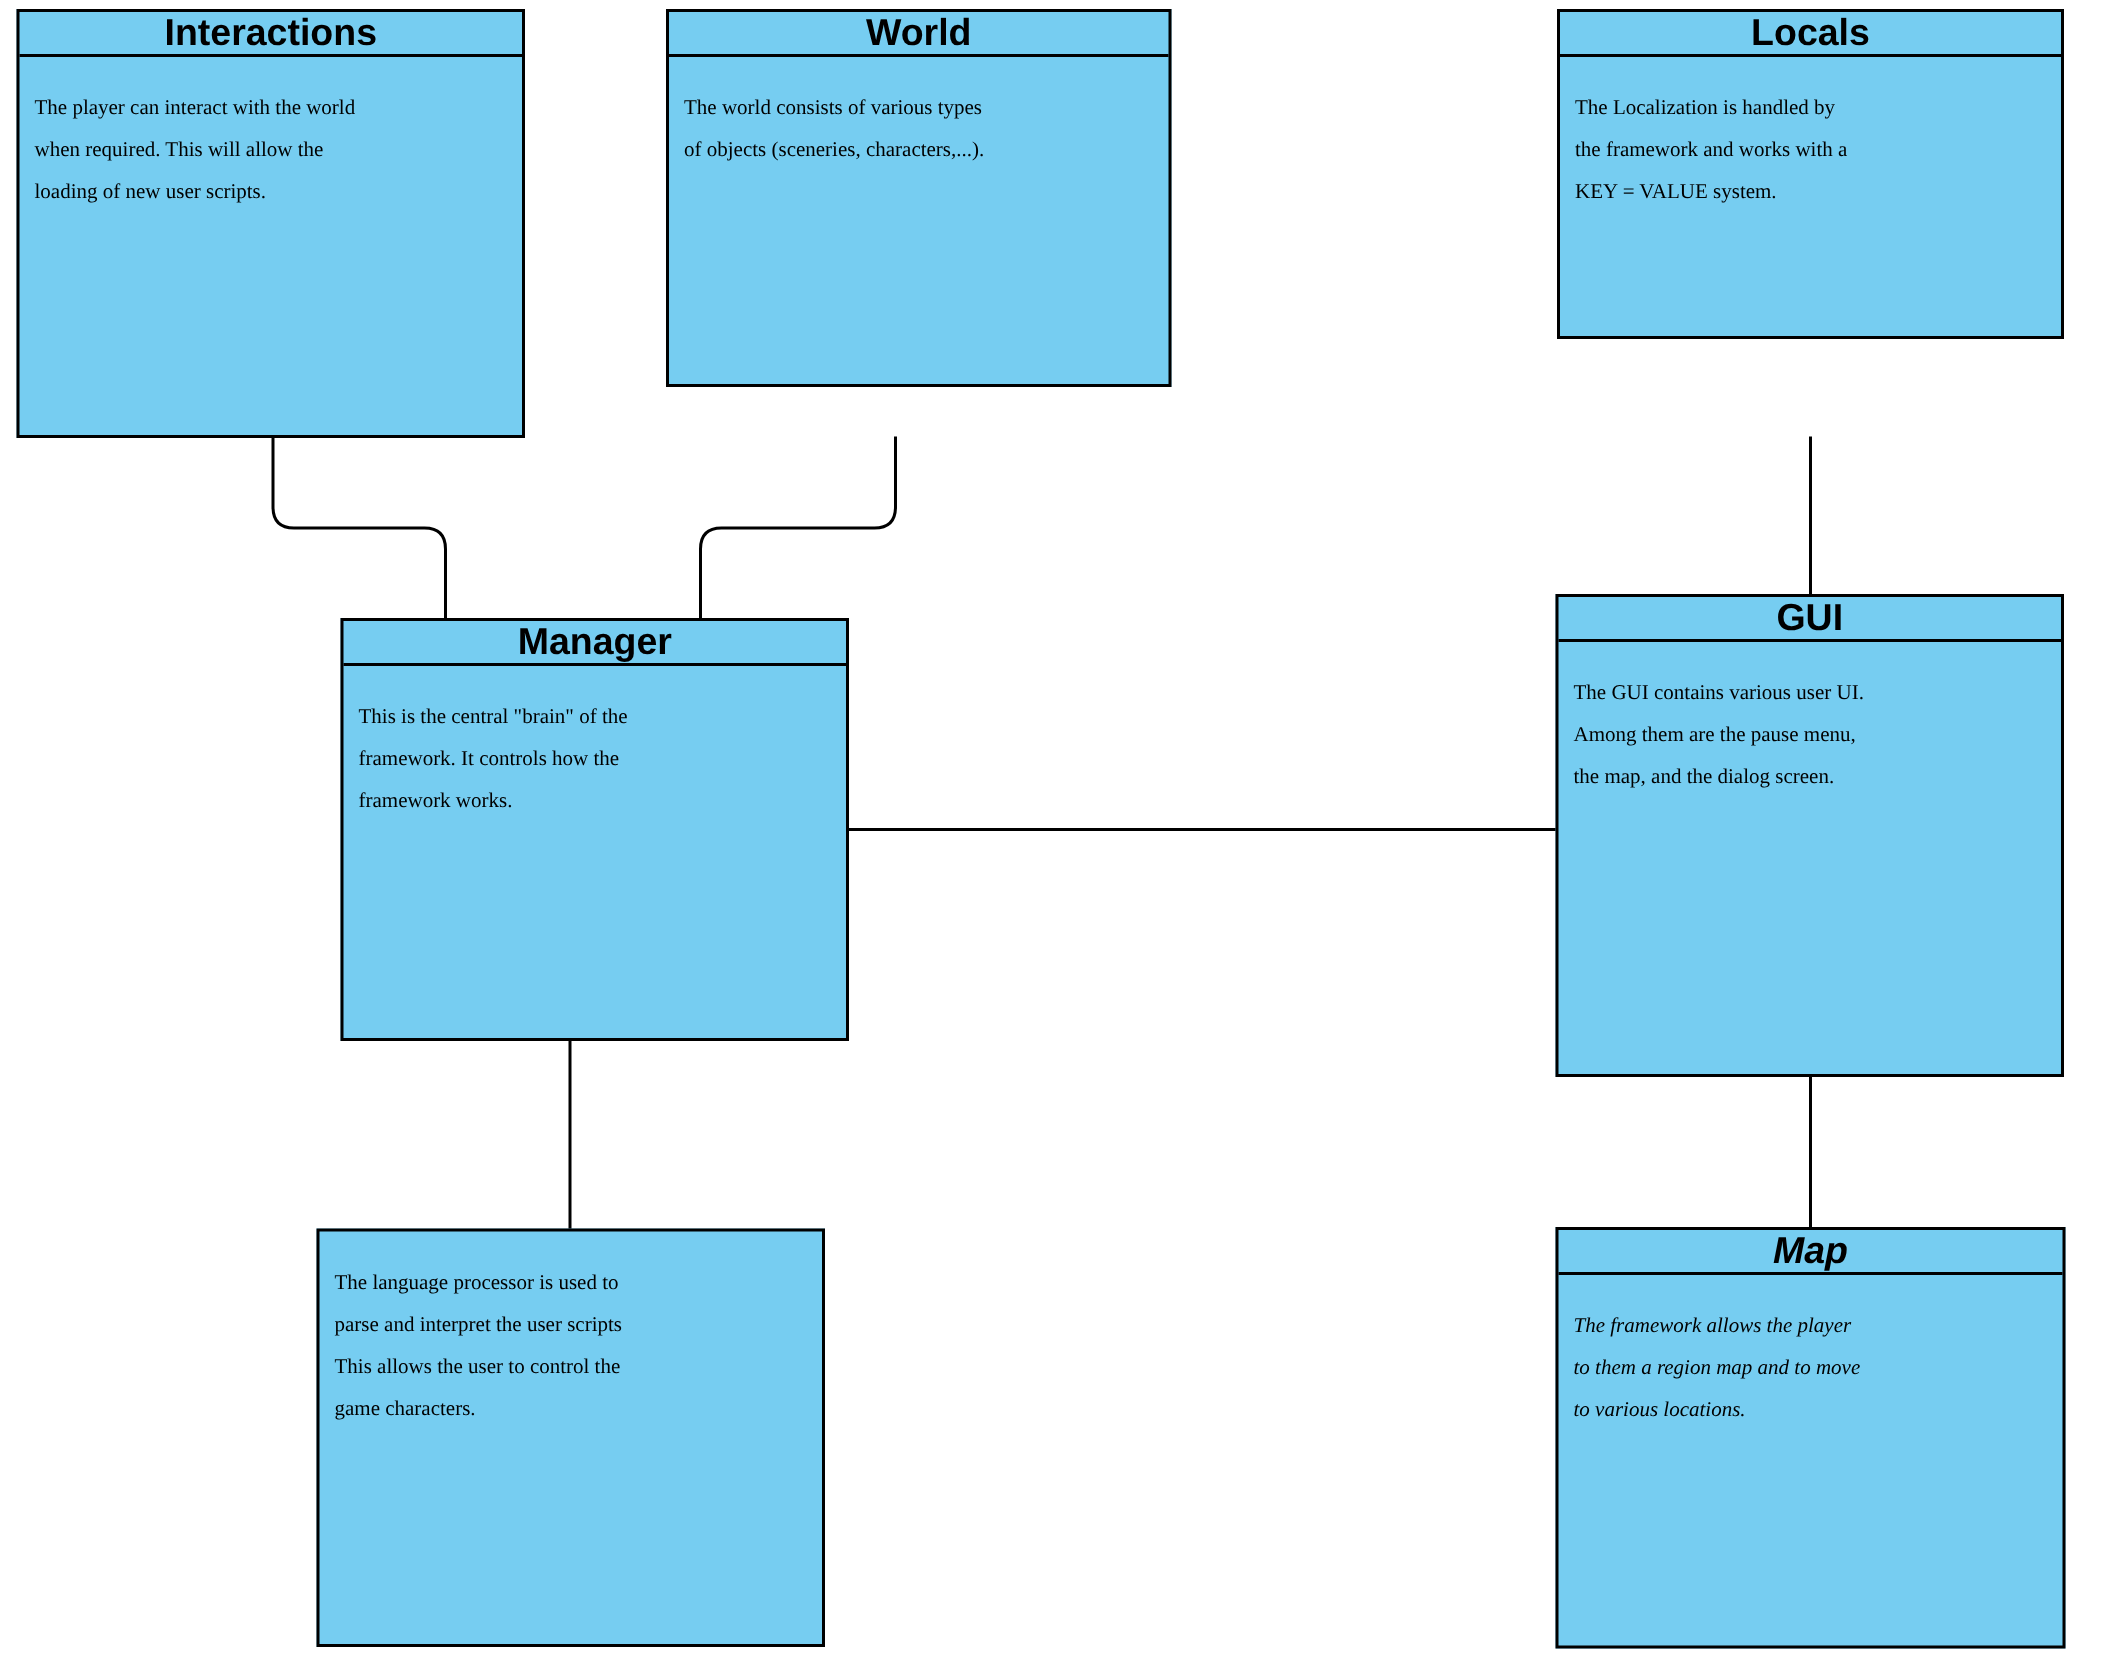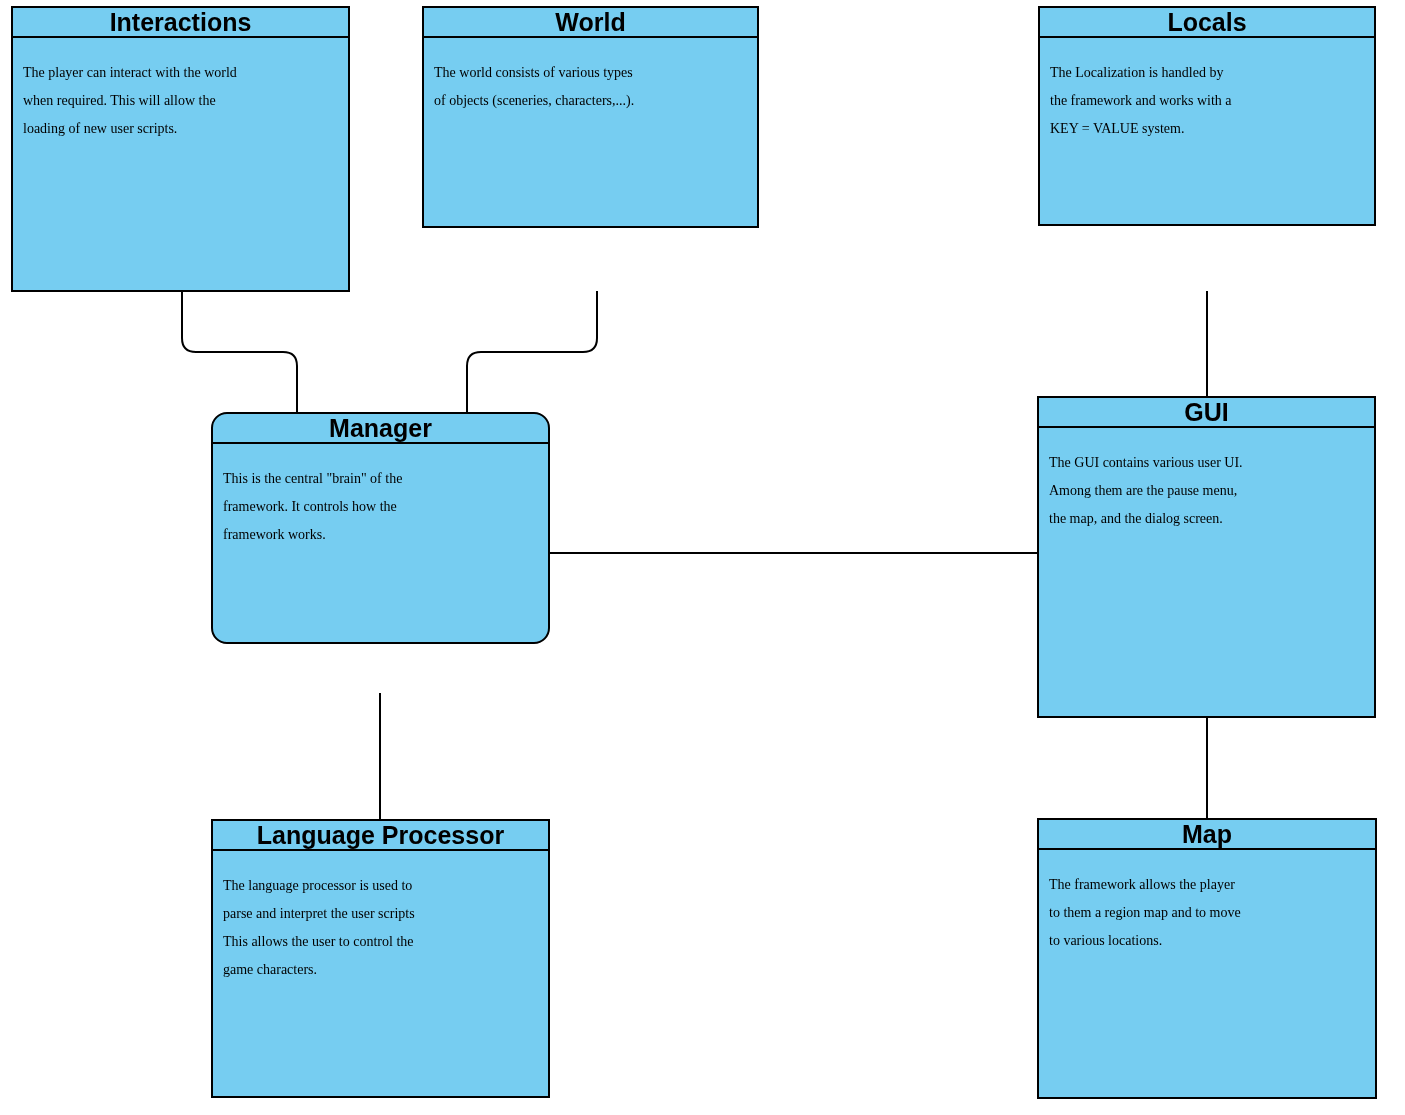--- a/index.html
+++ b/index.html
@@ -46,26 +46,26 @@
   .node-body {
     padding: 21px 8px 0 10px;
     font-family: "Liberation Serif", serif;
     font-size: 14px;
     line-height: 28px;
     color: #000000;
     white-space: pre-line;
   }
   
   #node-interactions        { left: 11px;   top: 6px;   width: 339px; height: 286px; }
-  #node-world               { left: 422px;  top: 6px;   width: 337px; height: 222px; }
+  #node-world               { left: 444px;  top: 6px;   width: 337px; height: 252px; }
   #node-locals              { left: 1038px; top: 6px;   width: 338px; height: 220px; }
-  #node-manager             { left: 211px;  top: 412px; width: 339px; height: 232px; border-radius: 16px; }
+  #node-manager             { left: 227px;  top: 412px; width: 339px; height: 282px; }
   #node-gui                 { left: 1037px; top: 396px; width: 339px; height: 322px; }
   #node-language-processor  { left: 211px;  top: 819px; width: 339px; height: 279px; }
-  #node-map                 { left: 1037px; top: 818px; width: 340px; height: 281px; }
+  #node-map                 { left: 1037px; top: 818px; width: 340px; height: 281px; font-style: italic; }
 </style>
 </head>
 <body style="background: rgb(255, 255, 255);">
 
 <svg id="edge-layer" viewBox="0 0 1405 1115" xmlns="http://www.w3.org/2000/svg">
   <path d="M 182 291 L 182 338 Q 182 352 196 352 L 283 352 Q 297 352 297 366 L 297 413"></path>
   <path d="M 597 291 L 597 338 Q 597 352 583 352 L 481 352 Q 467 352 467 366 L 467 413"></path>
   <path d="M 1207 291 L 1207 413"></path>
   <path d="M 549 553 L 1038 553"></path>
   <path d="M 380 693 L 380 820"></path>
@@ -100,21 +100,20 @@
 </div>
 
 <div class="node" id="node-gui">
   <div class="node-header">GUI</div>
   <div class="node-body">The GUI contains various user UI.
 Among them are the pause menu,
 the map, and the dialog screen.</div>
 </div>
 
 <div class="node" id="node-language-processor">
-  <div class="node-header">Language Processor</div>
   <div class="node-body">The language processor is used to
 parse and interpret the user scripts
 This allows the user to control the
 game characters.</div>
 </div>
 
 <div class="node" id="node-map">
   <div class="node-header">Map</div>
   <div class="node-body">The framework allows the player
 to them a region map and to move

